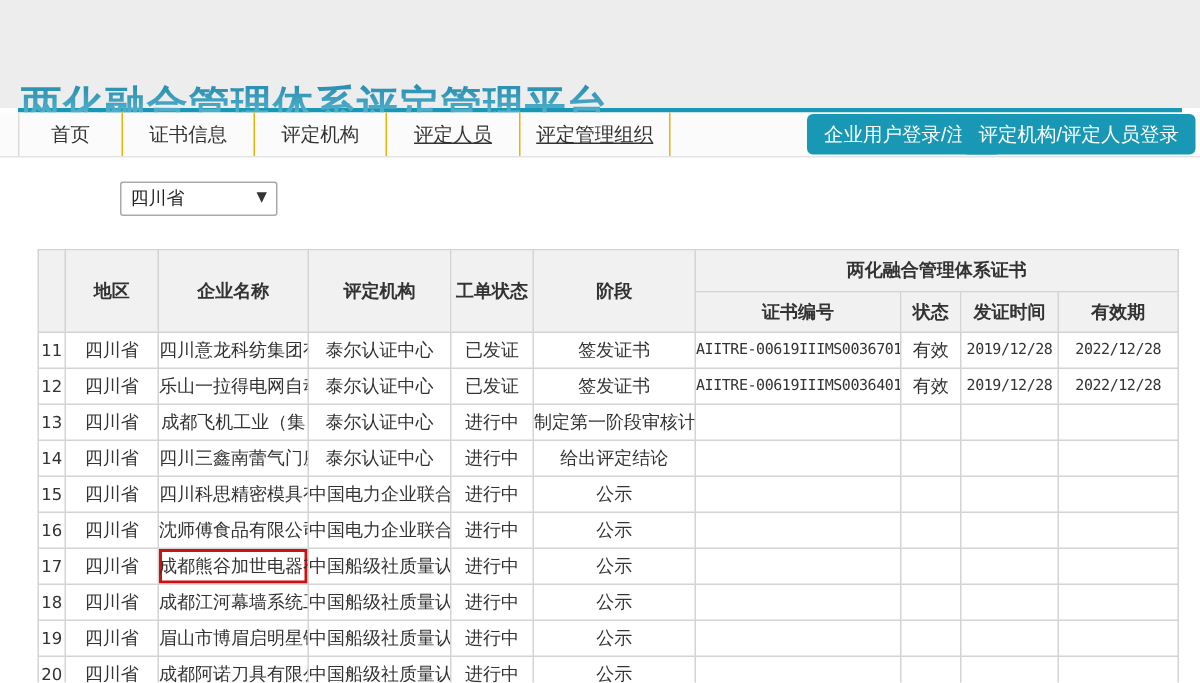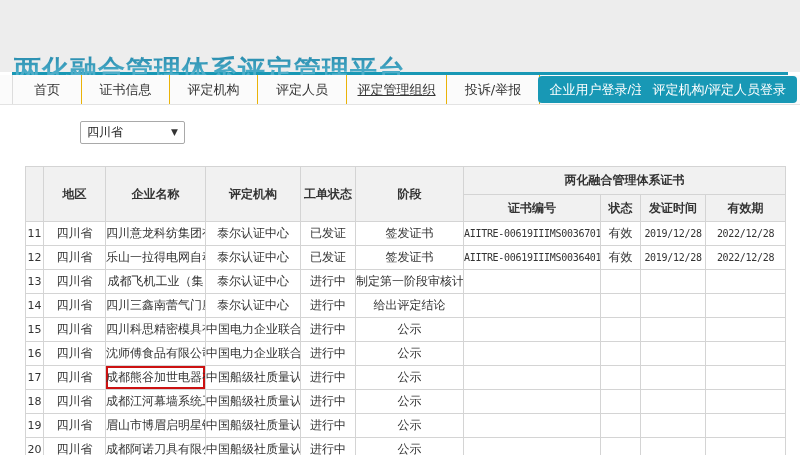--- a/index.html
+++ b/index.html
@@ -20,21 +20,21 @@
 
   
   .teal-rule { height:3px; background:#1898b5; margin:0 12px; }
   .nav { height:30px; background:#fbfbfb; border-bottom:1px solid #e3e3e3;
     position:relative; padding-left:12px; display:flex; align-items:stretch; }
   .nav-item { display:flex; align-items:center; justify-content:center;
     font-size:13px; color:#333; border-right:1px solid #eab308; cursor:pointer; }
   .nav-item:nth-child(1){ width:70px; border-left:1px solid #ddd; }
   .nav-item:nth-child(2){ width:88px; }
   .nav-item:nth-child(3){ width:88px; }
-  .nav-item:nth-child(4){ width:89px; }
+  .nav-item:nth-child(4){ width:89px;text-decoration:underline; }
   .nav-item:nth-child(5){ width:100px;text-decoration:underline; }
   .nav-item:nth-child(6){ width:93px; }
   .login-btn { position:absolute; top:1px; height:27px; background:#1898b5; color:#fff;
     font-size:13px; border:none; border-radius:4px; padding:0 11px; cursor:pointer;
     display:flex; align-items:center; }
   .btn-enterprise { right:132px; }
   .btn-assessor { right:3px; }
 
   
   .filter-row { margin:14px 0 0 66px; display:flex; align-items:center; height:26px; }
@@ -77,21 +77,20 @@
 
 <div class="teal-rule"></div>
 
 <div class="nav">
 
   <div class="nav-item">首页</div>
     <div class="nav-item">证书信息</div>
     <div class="nav-item">评定机构</div>
     <div class="nav-item">评定人员</div>
     <div class="nav-item">评定管理组织</div>
-    <div class="nav-item">投诉/举报</div>
     <button class="login-btn btn-enterprise">企业用户登录/注册</button>
   <button class="login-btn btn-assessor">评定机构/评定人员登录</button>
 </div>
 
 <div class="filter-row">
   <div class="province-select">
     <span>四川省</span>
     <span class="caret">▼</span>
   </div>
 </div>

